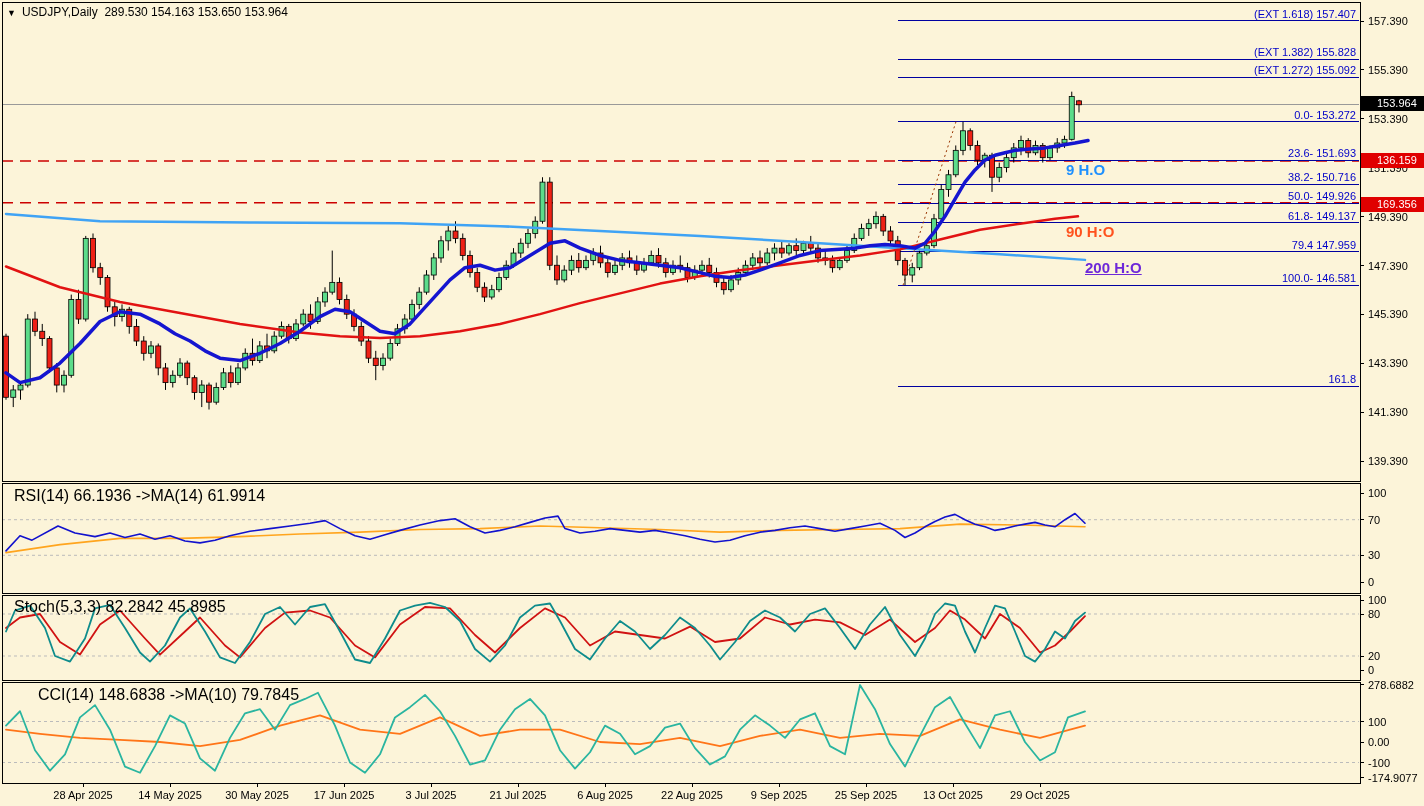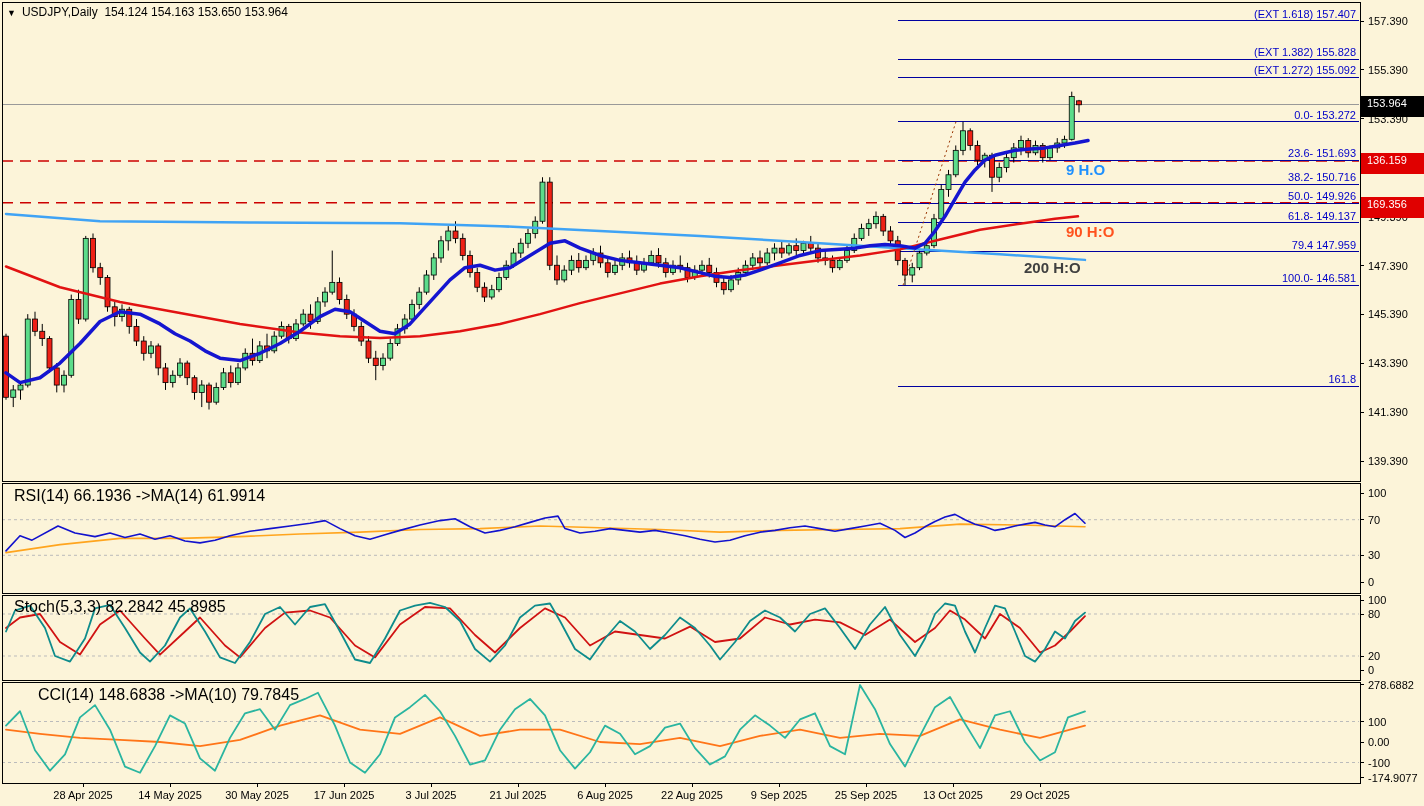--- a/index.html
+++ b/index.html
@@ -14,23 +14,23 @@
   #chart-svg { position:absolute; left:0; top:0; }
   .title-bar { position:absolute; left:7px; top:5px; font-size:12px; color:#000; white-space:nowrap; }
   .title-bar .tri { display:inline-block; font-size:9px; margin-right:6px; cursor:pointer; }
   .ind-label { position:absolute; left:14px; font-size:16px; color:#000; }
   .rsi-label   { top:487px; }
   .stoch-label { top:598px; }
   .cci-label   { top:686px;margin-left:24px; }
   .ma-tag { position:absolute; font-size:15px; font-weight:bold; }
   .tag-14  { left:1066px; top:161px; color:#1E90FF; }
   .tag-50  { left:1066px; top:223px; color:#FF521E; }
-  .tag-200 { left:1024px; top:259px; color:#404040; }
-  .badge { position:absolute; left:1361px; width:63px; height:21px;
-           color:#fff; font-size:11px; line-height:15px; padding-left:6px; }
+  .tag-200 { left:1085px; top:259px; color:#6d28d9;text-decoration:underline; }
+  .badge { position:absolute; left:1361px; width:63px; height:15px;
+           color:#fff; font-size:11px; line-height:15px; padding-left:16px; }
   .badge-cur  { top:96px;  background:#000; }
   .badge-r1   { top:153px; background:#E00000; }
   .badge-r2   { top:197px; background:#E00000; }
 </style>
 </head>
 <body>
 
 <div class="screen">
   <svg id="chart-svg" width="1424" height="806">
       <rect x="2" y="2" width="1358" height="479" fill="none" stroke="#000" stroke-width="1" shape-rendering="crispEdges"></rect>
@@ -470,21 +470,21 @@
       <text x="779" y="799" font-size="11" font-family="Liberation Sans, sans-serif" fill="#000" text-anchor="middle">9 Sep 2025</text>
       <line x1="866" x2="866" y1="783" y2="787" stroke="#000" shape-rendering="crispEdges"></line>
       <text x="866" y="799" font-size="11" font-family="Liberation Sans, sans-serif" fill="#000" text-anchor="middle">25 Sep 2025</text>
       <line x1="953" x2="953" y1="783" y2="787" stroke="#000" shape-rendering="crispEdges"></line>
       <text x="953" y="799" font-size="11" font-family="Liberation Sans, sans-serif" fill="#000" text-anchor="middle">13 Oct 2025</text>
       <line x1="1040" x2="1040" y1="783" y2="787" stroke="#000" shape-rendering="crispEdges"></line>
       <text x="1040" y="799" font-size="11" font-family="Liberation Sans, sans-serif" fill="#000" text-anchor="middle">29 Oct 2025</text>
     </svg>
 
   <div class="title-bar">
-    <span class="tri">▼</span><span>USDJPY,Daily</span>&nbsp;&nbsp;<span>154.124 154.163 153.650 153.964</span>
+    <span class="tri">▼</span><span>USDJPY,Daily</span>&nbsp;&nbsp;<span>289.530 154.163 153.650 153.964</span>
   </div>
 
   <div class="ind-label rsi-label">RSI(14) 66.1936  -&gt;MA(14) 61.9914</div>
   <div class="ind-label stoch-label">Stoch(5,3,3) 82.2842 45.8985</div>
   <div class="ind-label cci-label">CCI(14) 148.6838  -&gt;MA(10) 79.7845</div>
 
   <div class="ma-tag tag-14">9 H.O</div>
   <div class="ma-tag tag-50">90 H:O</div>
   <div class="ma-tag tag-200">200 H:O</div>
 

